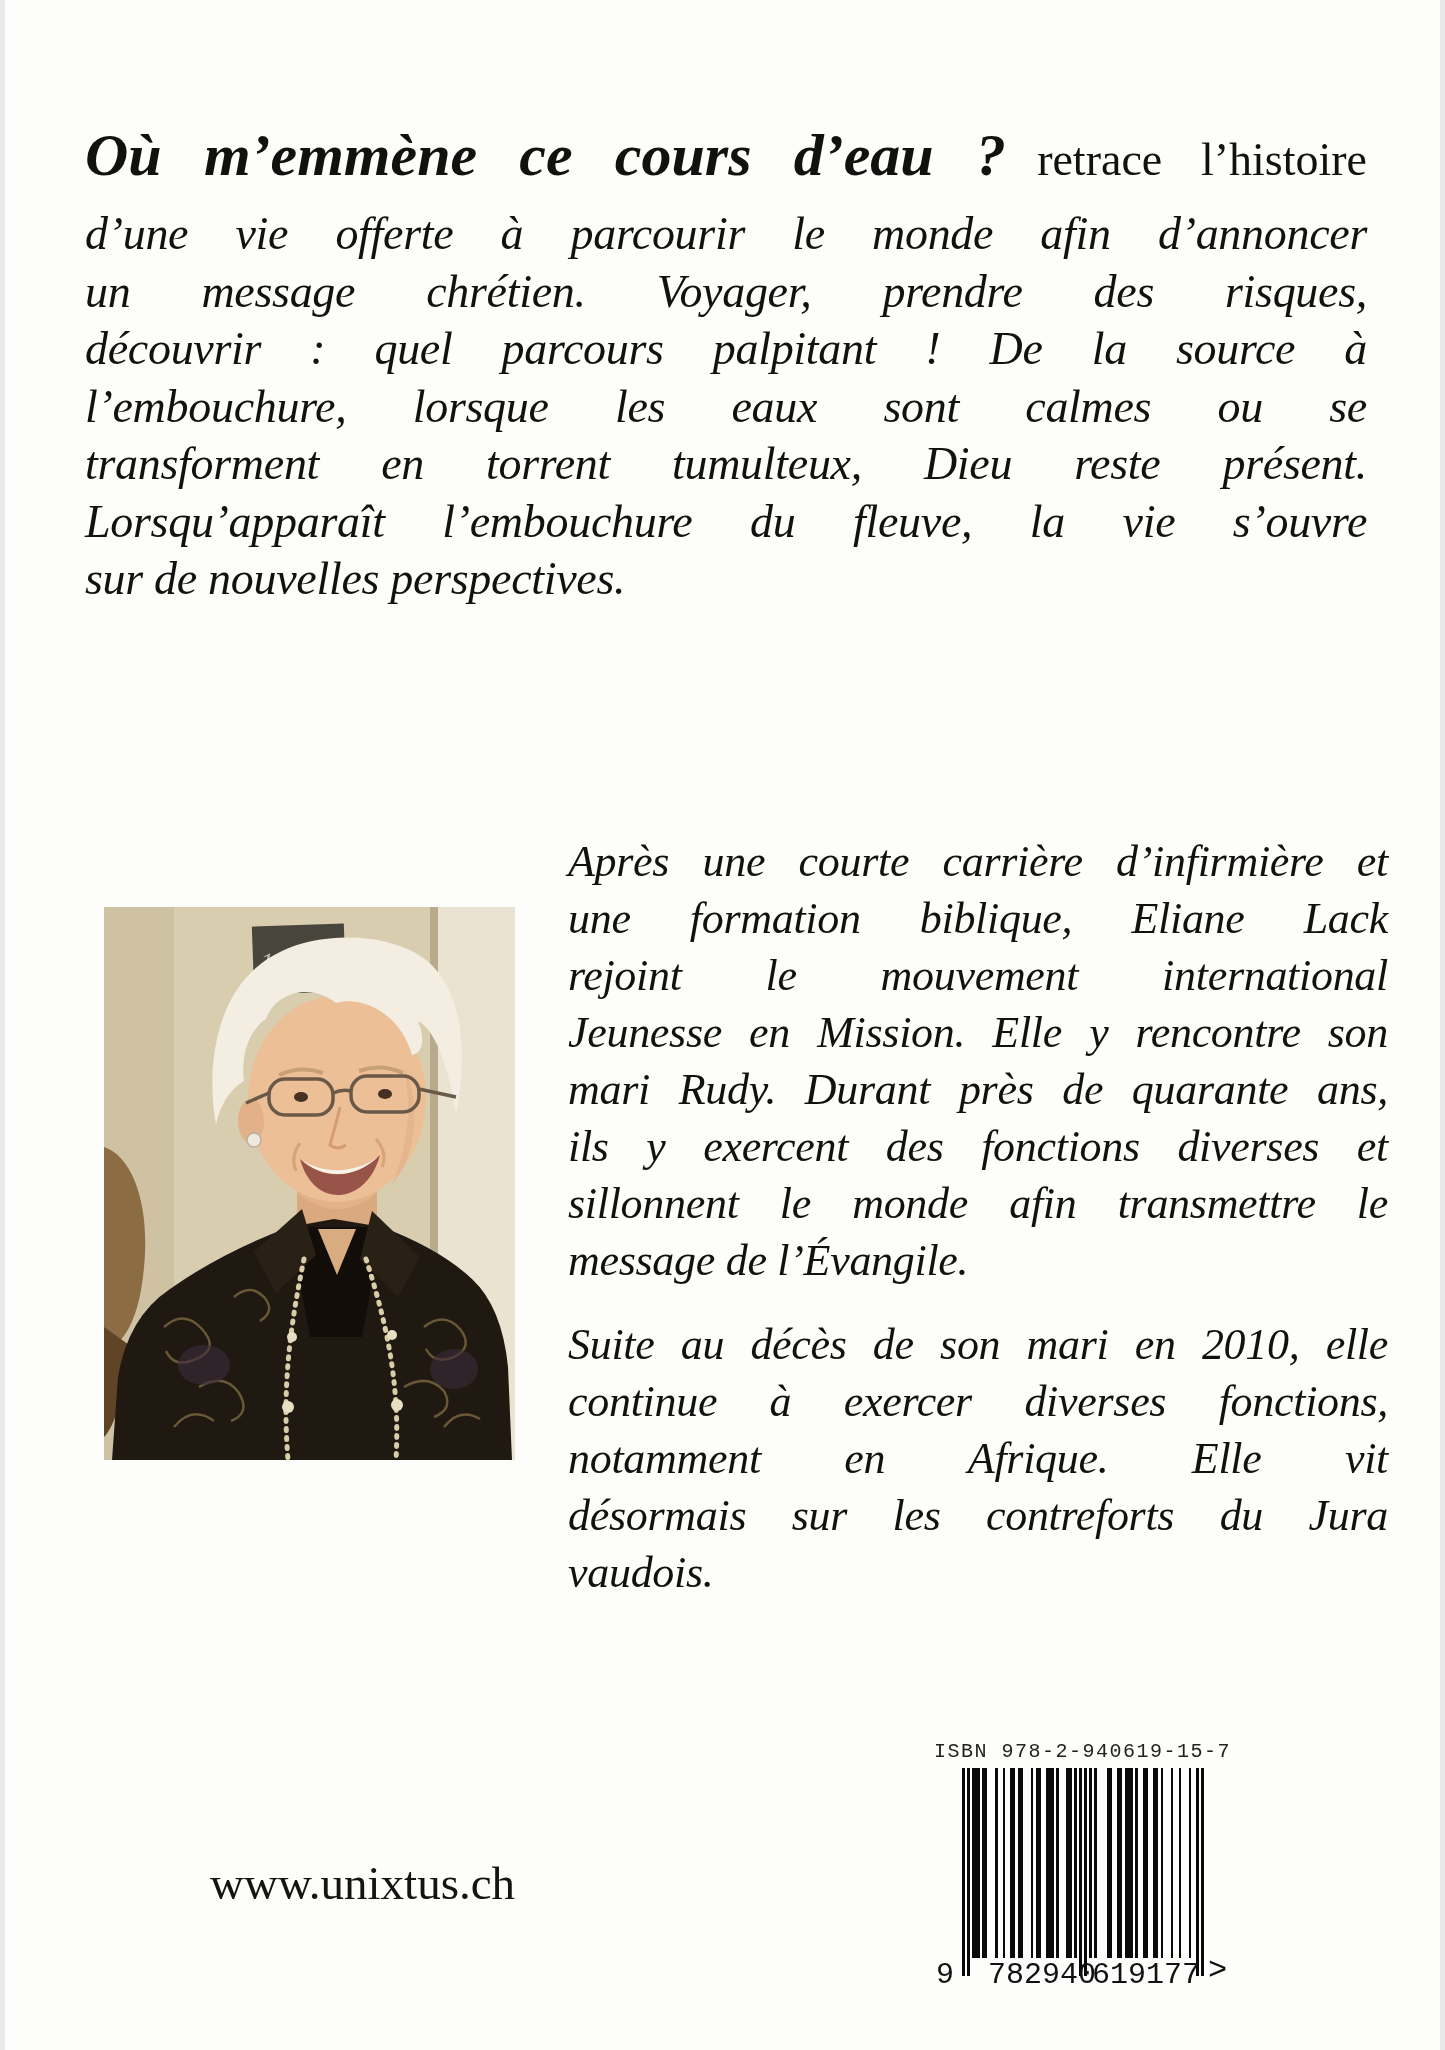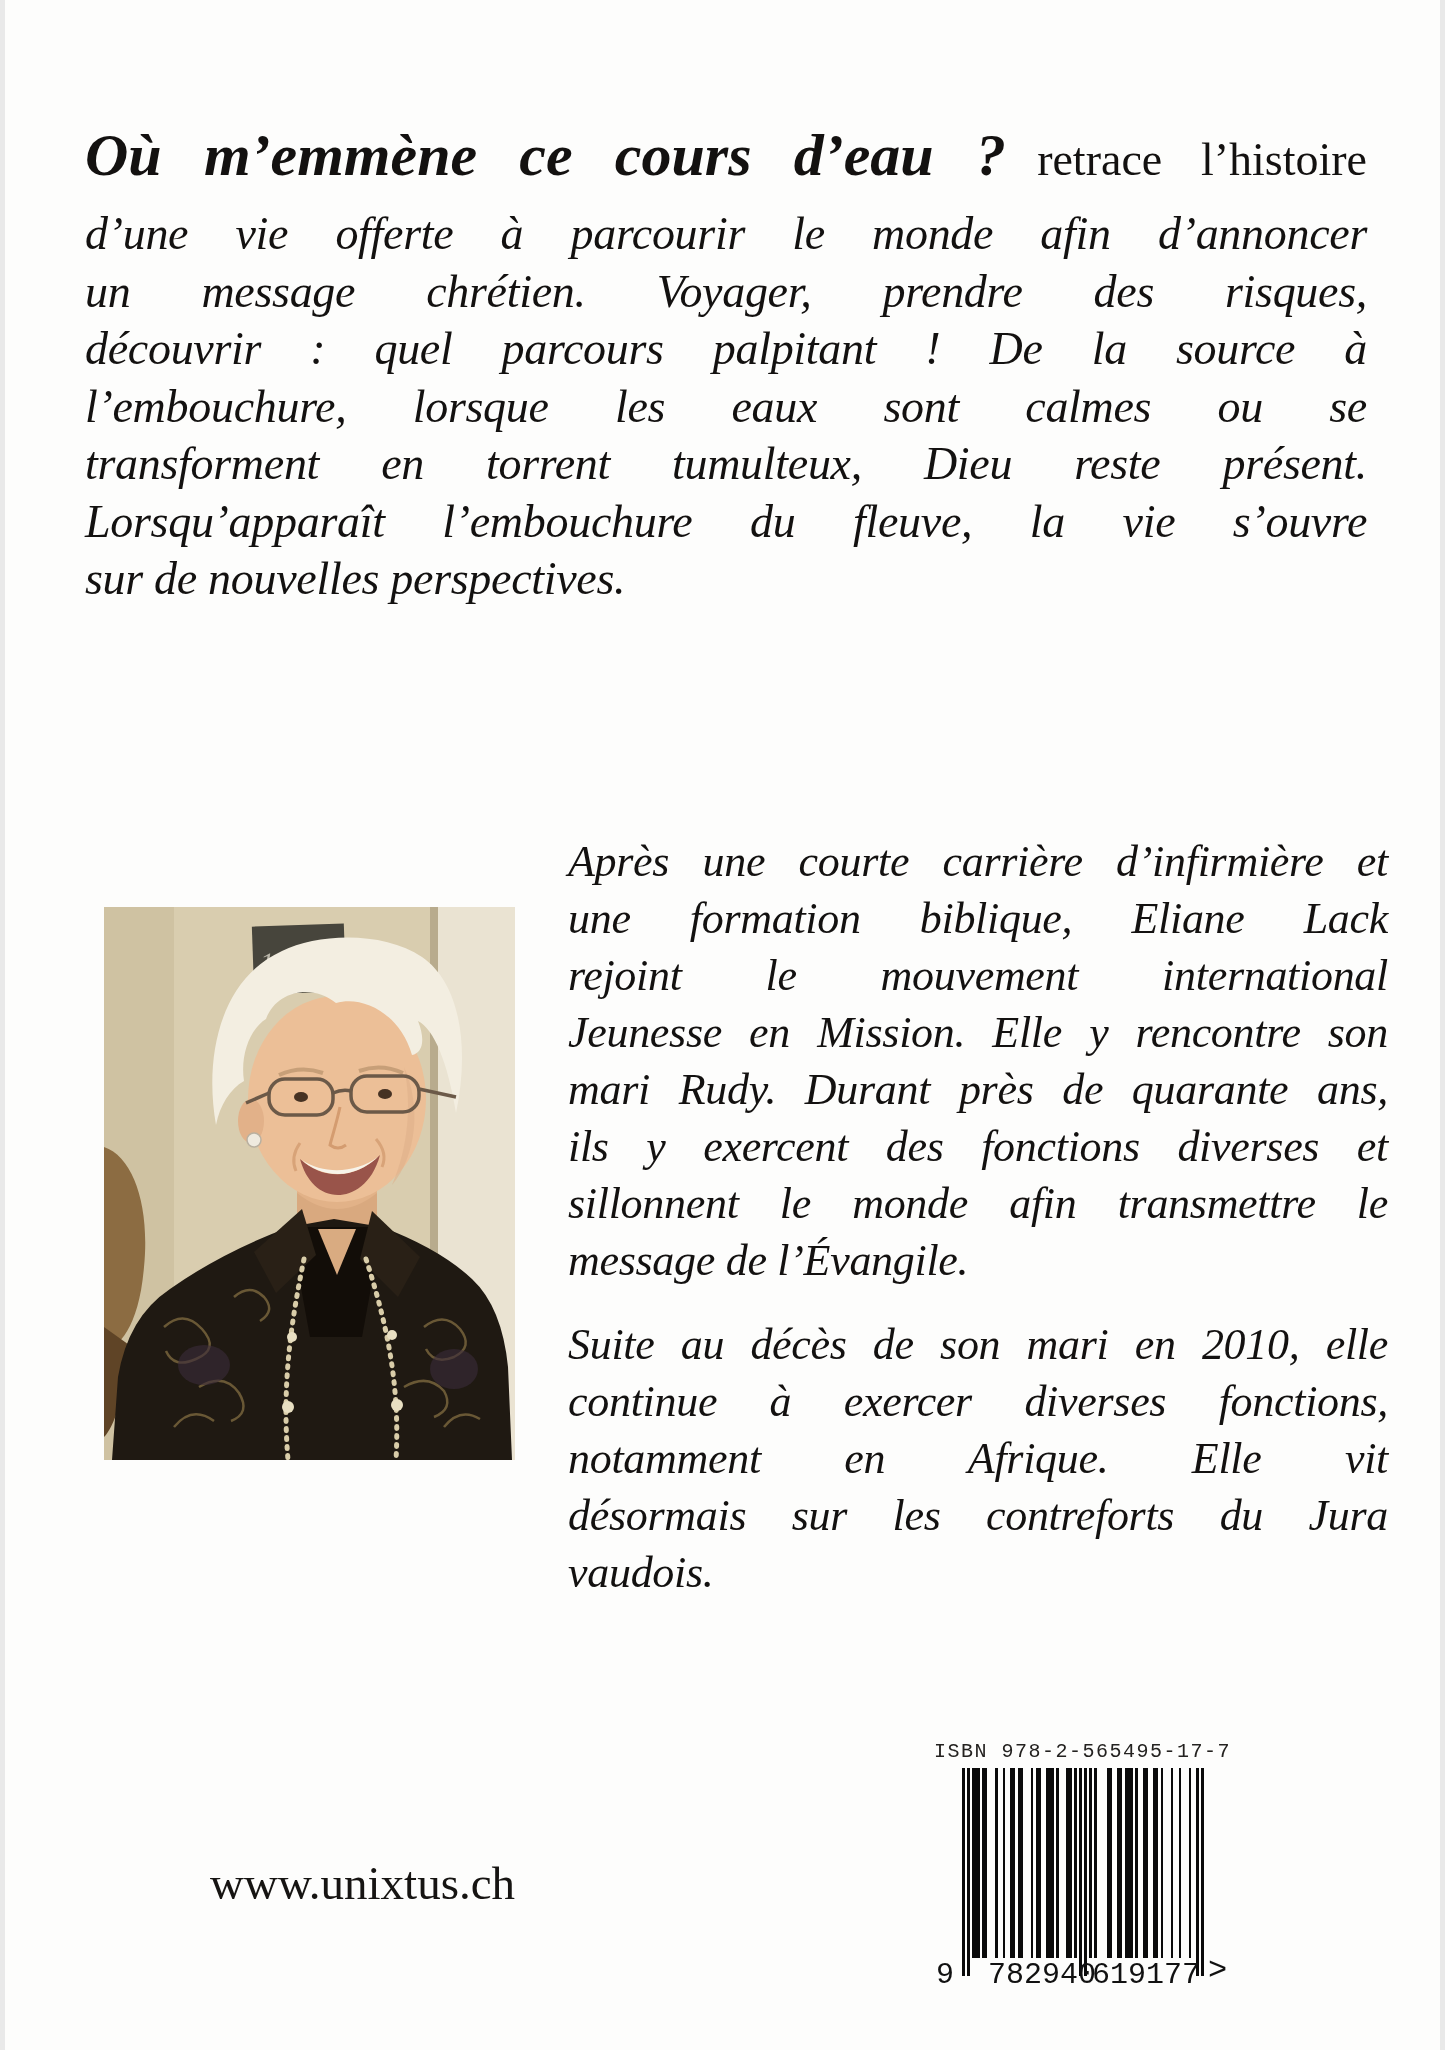--- a/index.html
+++ b/index.html
@@ -176,21 +176,21 @@
       </div>
     <div class="bio-p2">
         <div class="jline">Suite au décès de son mari en 2010, elle</div>
         <div class="jline">continue à exercer diverses fonctions,</div>
         <div class="jline">notamment en Afrique. Elle vit</div>
         <div class="jline">désormais sur les contreforts du Jura</div>
         <div class="jline last">vaudois.</div>
       </div>
   </section>
 
-  <div class="isbn-label">ISBN 978-2-565495-17-7</div>
+  <div class="isbn-label">ISBN 978-2-940619-15-7</div>
   <div class="barcode">
     <div class="bars">
         <div class="bar tall" style="left: 0%; width: 1.05263%;"></div>
         <div class="bar tall" style="left: 2.10526%; width: 1.05263%;"></div>
         <div class="bar" style="left: 4.21053%; width: 3.15789%;"></div>
         <div class="bar" style="left: 8.42105%; width: 2.10526%;"></div>
         <div class="bar" style="left: 13.6842%; width: 1.05263%;"></div>
         <div class="bar" style="left: 16.8421%; width: 1.05263%;"></div>
         <div class="bar" style="left: 20%; width: 2.10526%;"></div>
         <div class="bar" style="left: 23.1579%; width: 2.10526%;"></div>

